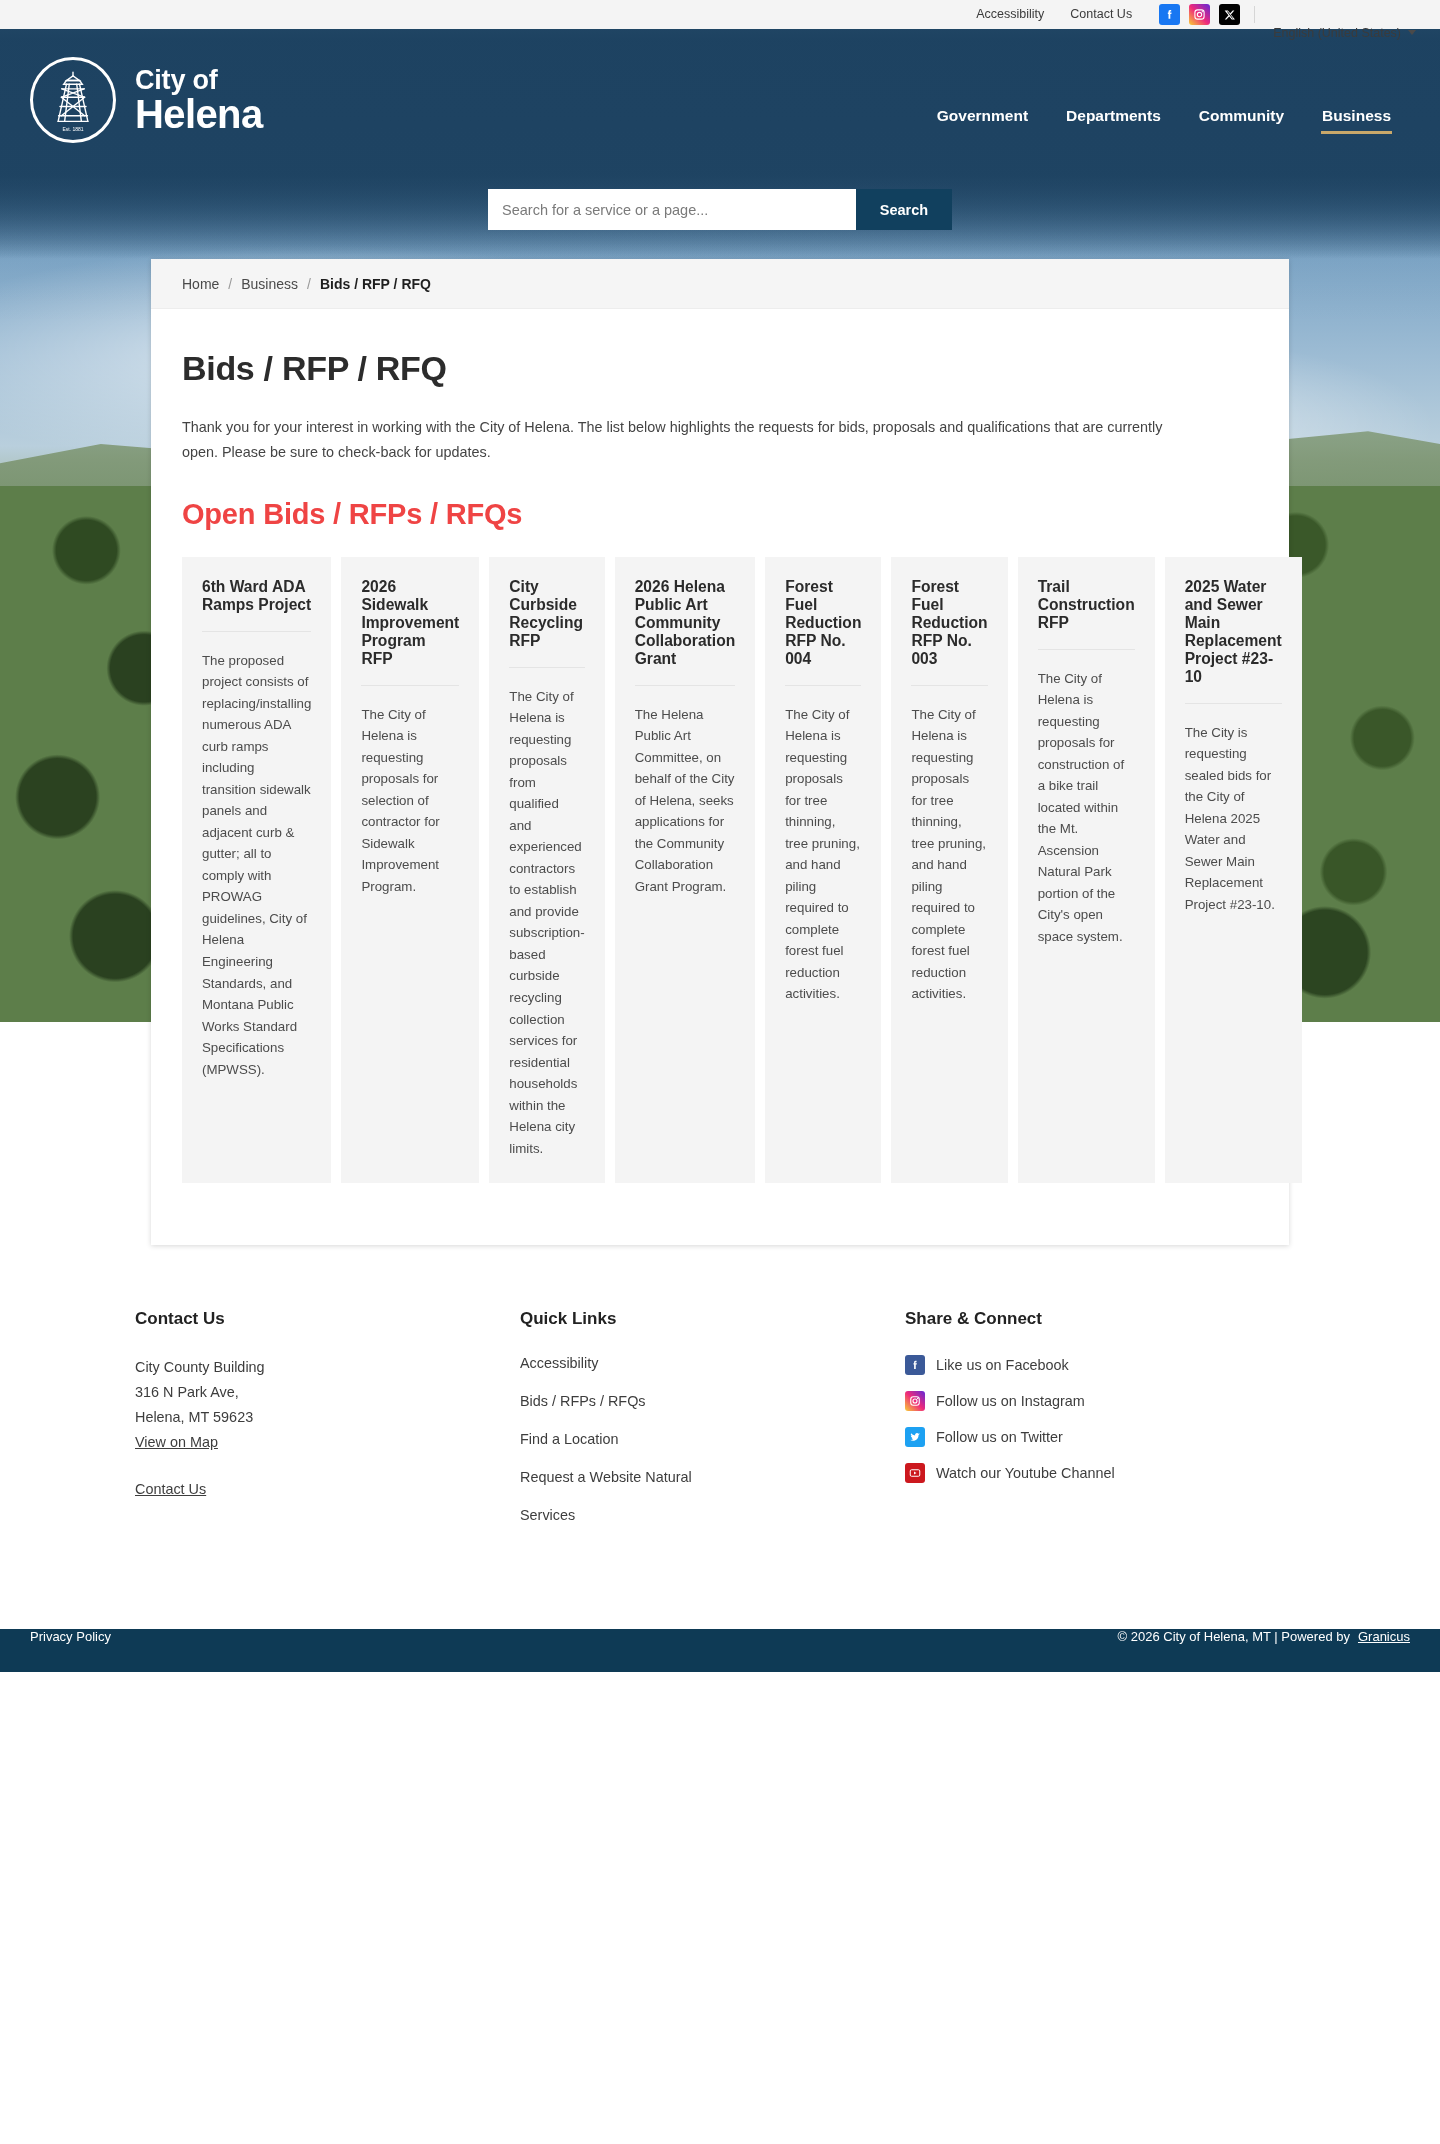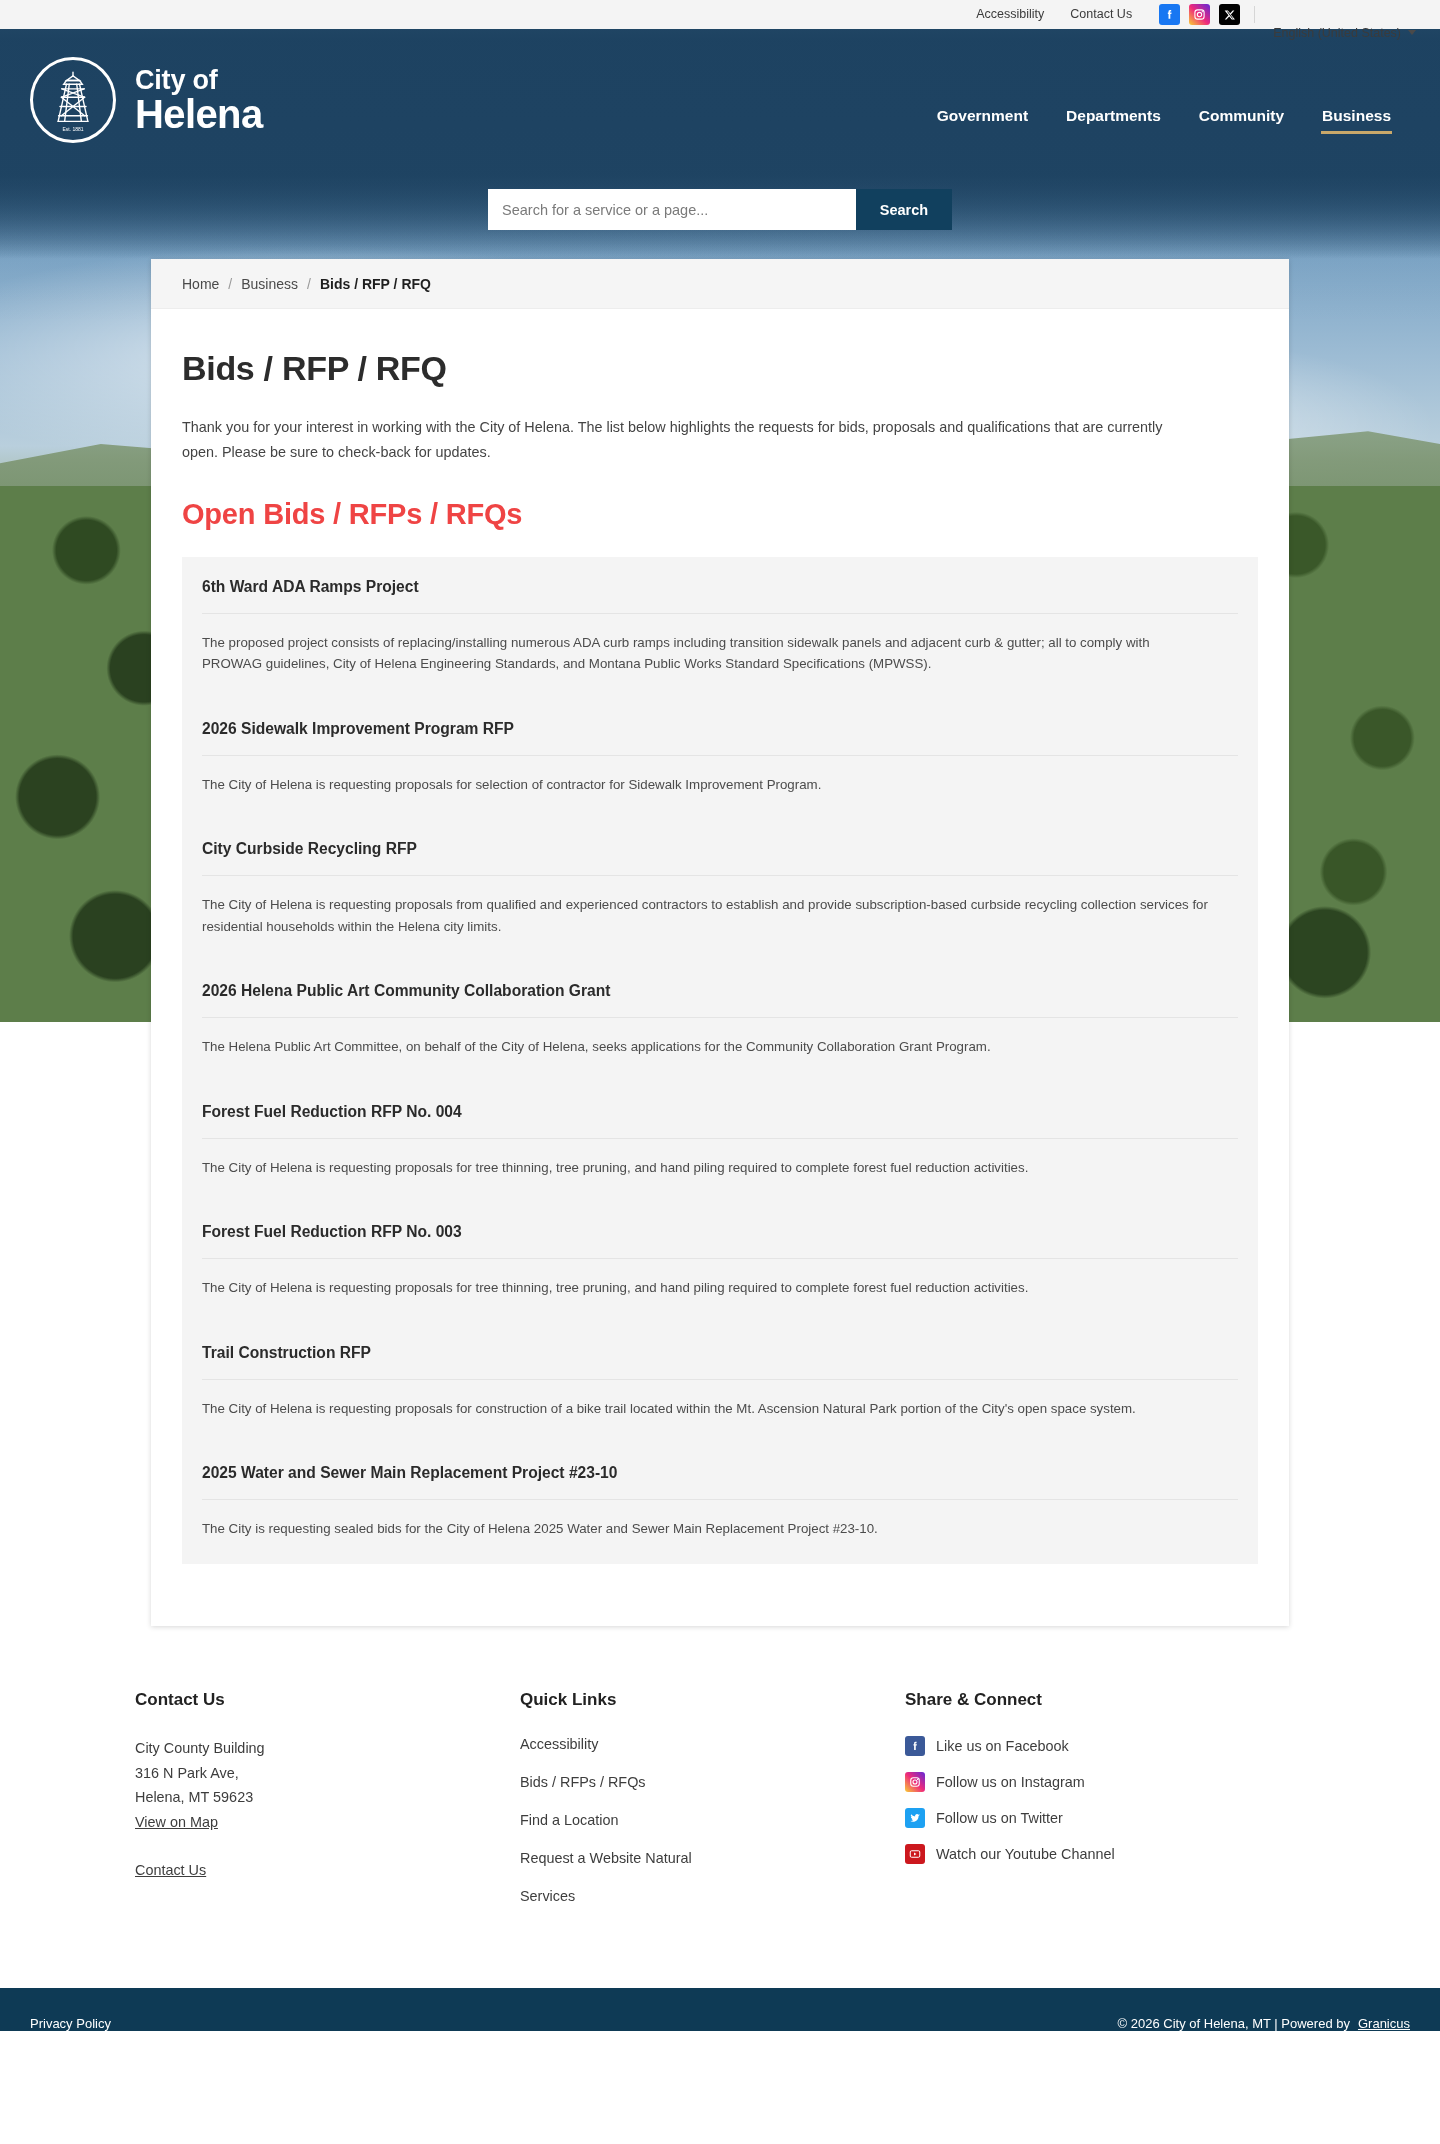--- a/index.html
+++ b/index.html
@@ -237,21 +237,21 @@
   .intro {
     font-size: 14.4px; color: #444; line-height: 1.72;
     max-width: 1015px;
     margin-bottom: 33px;
   }
   .section-title {
     font-size: 29px; font-weight: bold; color: #ef4444;
     letter-spacing: -.2px;
     margin-bottom: 26px;
   }
-  .bid-list { display: flex; flex-direction: column; }
+  .bid-list { display: flex; flex-direction: row; gap: 10px; }
   .bid-card {
     background: #f4f4f4;
     padding: 21px 20px 24px 20px;
     cursor: pointer;
   }
   .bid-title {
     font-size: 15.6px; font-weight: bold; color: #2b2b2b;
     padding-bottom: 17px;
     border-bottom: 1px solid #e4e4e4;
   }
@@ -303,24 +303,24 @@
     display: flex; align-items: center; justify-content: center;
     color: #fff; font-size: 12px; font-weight: bold; line-height: 1;
   }
   .si-fb { background: #3b5998; }
   .si-ig { background: linear-gradient(45deg,#f9ce34 0%,#ee2a7b 50%,#6228d7 100%); }
   .si-tw { background: #1da1f2; }
   .si-yt { background: #cc181e; }
   .social-label { font-size: 14.4px; color: #3d3d3d; }
 
   .bottom-bar {
-    margin-top: 62px;
+    margin-top: 84px;
     height: 43px;
     background: #0e3a55;
-    display: flex; align-items: flex-end; justify-content: space-between;
+    display: flex; align-items: flex-start; justify-content: space-between;
     padding: 0 30px;
     font-size: 13px; color: #ffffff;
   }
   .bottom-bar a { color: #ffffff; }
   .bottom-left { text-decoration: none; }
   .bottom-right { display: flex; gap: 8px; }
   .granicus { text-decoration: underline; }
 </style>
 </head>
 <body>

